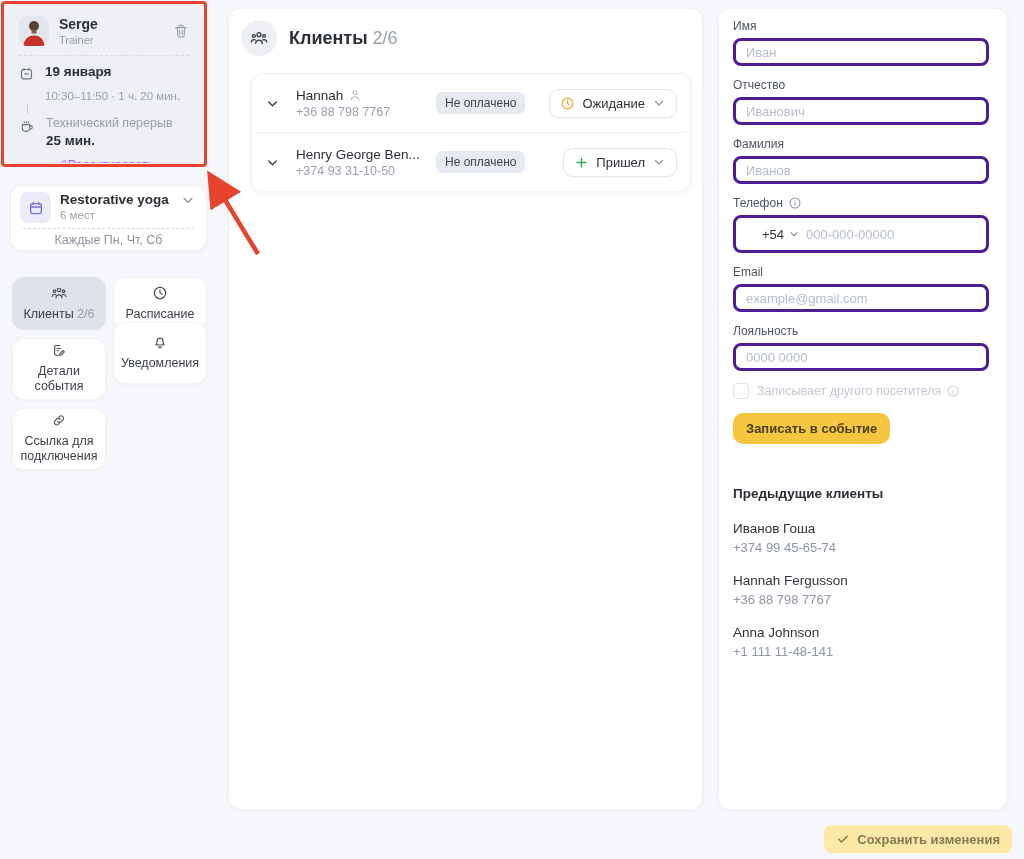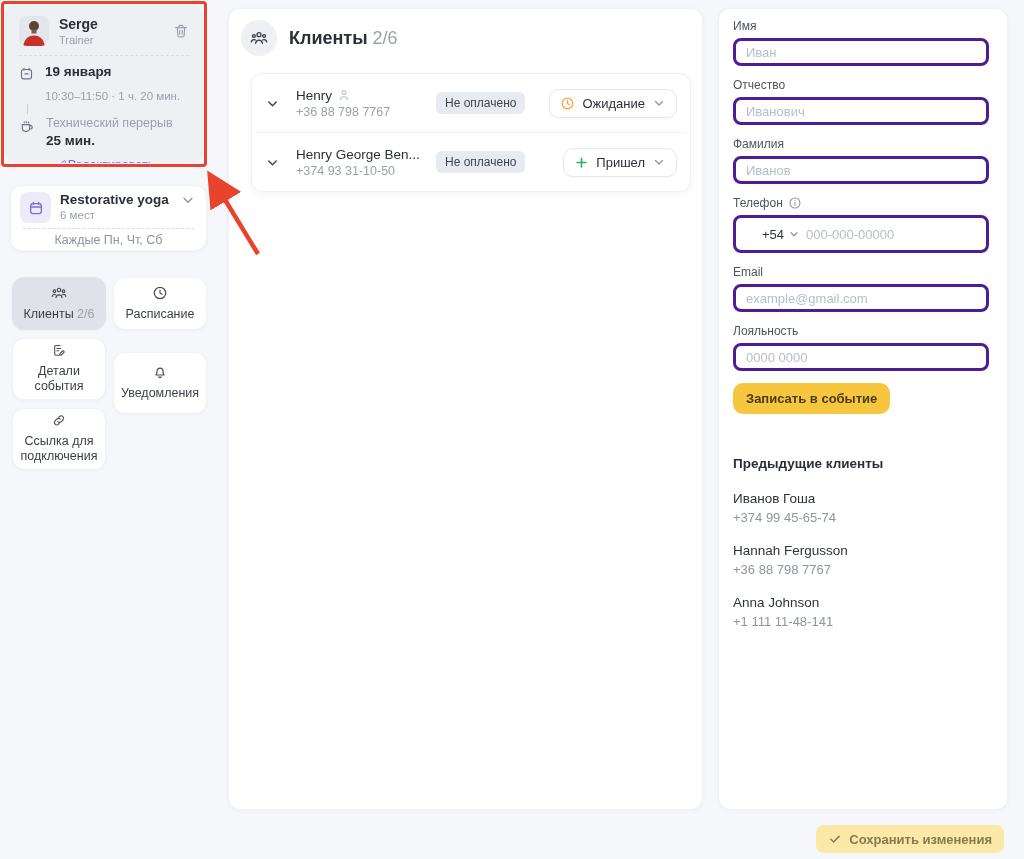--- a/index.html
+++ b/index.html
@@ -97,21 +97,21 @@
   .chk-label{font-size:12.5px;color:#c3c9d4;display:flex;align-items:center;gap:5px;white-space:nowrap;}
   .chk-label .info{color:#c9cfd9;}
   .submit-btn{display:inline-block;background:#f6c73e;color:#4a3c10;font-size:13px;font-weight:700;
     border:none;border-radius:10px;padding:8px 13px;cursor:pointer;font-family:inherit;}
   .prev-title{font-size:13.5px;font-weight:700;color:#2b2f36;margin:42px 0 20px 0;}
   .prev-item{margin-bottom:18px;}
   .prev-name{font-size:13.5px;color:#2f343b;}
   .prev-phone{font-size:13px;color:#8e95a2;margin-top:4px;}
 
   
-  .save-btn{position:absolute;right:20px;bottom:6px;height:28px;display:flex;align-items:center;gap:7px;
+  .save-btn{position:absolute;right:12px;bottom:6px;height:28px;display:flex;align-items:center;gap:7px;
     background:#fce9a8;color:#857a52;border:none;border-radius:8px;padding:0 12px;font-size:13px;
     font-weight:700;cursor:pointer;font-family:inherit;}
 </style>
 </head>
 <body>
 
 <div class="trainer-card">
   <div class="tc-top">
     <svg class="tc-avatar" viewBox="0 0 48 48">
       <rect width="48" height="48" rx="9" fill="#e3e6ea"></rect>
@@ -208,21 +208,21 @@
   <span>Расписание</span>
 </button>
 <button class="nav-btn" style="left:12px;top:338px;width:94px;height:62px;">
   <svg class="ic16 nic" viewBox="0 0 24 24" fill="none" stroke="currentColor" stroke-width="1.8" stroke-linecap="round" stroke-linejoin="round">
     <path d="M13.5 4H7a2 2 0 0 0-2 2v12a2 2 0 0 0 2 2h4"></path>
       <path d="M8.5 9h6M8.5 12.5h3"></path>
     <path d="M18.3 12.6l-4.8 4.8-.5 2.6 2.6-.5 4.8-4.8a1.8 1.8 0 0 0-2.1-2.1z"></path>
   </svg>
   <span>Детали события</span>
 </button>
-<button class="nav-btn" style="left:113px;top:352px;width:94px;height:62px;">
+<button class="nav-btn" style="left:113px;top:322px;width:94px;height:62px;">
   <svg class="ic16 nic" viewBox="0 0 24 24" fill="none" stroke="currentColor" stroke-width="1.8" stroke-linecap="round" stroke-linejoin="round">
     <path d="M18 16.5H6c1-1.2 1.5-2.2 1.5-5.7 0-2.6 2-4.6 4.5-4.6s4.5 2 4.5 4.6c0 3.5.5 4.5 1.5 5.7z"></path>
     <path d="M10.2 19.3a2 2 0 0 0 3.6 0"></path>
   </svg>
   <span>Уведомления</span>
 </button>
 <button class="nav-btn" style="left:12px;top:408px;width:94px;height:62px;">
   <svg class="ic16 nic" viewBox="0 0 24 24" fill="none" stroke="currentColor" stroke-width="1.8" stroke-linecap="round" stroke-linejoin="round">
     <path d="M10 14a4 4 0 0 0 5.7 0l3-3a4 4 0 0 0-5.6-5.6L11.6 6.9"></path>
     <path d="M14 10a4 4 0 0 0-5.7 0l-3 3a4 4 0 0 0 5.6 5.6l1.5-1.5"></path>
@@ -248,21 +248,21 @@
     </div>
   </div>
 
   <div class="client-card">
     <div class="cl-row">
       <svg class="ic15 cl-chev" viewBox="0 0 24 24" fill="none" stroke="currentColor" stroke-width="2.2" stroke-linecap="round" stroke-linejoin="round">
           <path d="M6 9.5l6 6 6-6"></path>
         </svg>
       <div class="cl-names">
         <div class="cl-name">
-          <span>Henry</span>
+          <span>Hannah</span>
           <svg class="ic14 pic" viewBox="0 0 24 24" fill="none" stroke="currentColor" stroke-width="1.9" stroke-linecap="round">
               <circle cx="12" cy="8" r="3.2"></circle>
               <path d="M5.5 20c.7-3.2 3.3-5 6.5-5s5.8 1.8 6.5 5"></path>
             </svg>
         </div>
         <div class="cl-phone">+36 88 798 7767</div>
       </div>
       <span class="badge">Не оплачено</span>
       <button class="status-dd">
         <svg class="ic15 st-wait" viewBox="0 0 24 24" fill="none" stroke="currentColor" stroke-width="2" stroke-linecap="round">
@@ -326,20 +326,30 @@
     </span>
     <input class="ph-input" type="text" placeholder="000-000-00000" style="">
   </div>
 
   <div class="f-label">Email</div>
   <input class="f-input" type="text" placeholder="example@gmail.com" style="">
 
   <div class="f-label">Лояльность</div>
   <input class="f-input" type="text" placeholder="0000 0000" style="">
 
+  <div class="chk-row">
+    <span class="chk"></span>
+    <span class="chk-label">
+      <span>Записывает другого посетителя</span>
+      <svg class="ic14 info" viewBox="0 0 24 24" fill="none" stroke="currentColor" stroke-width="1.8" stroke-linecap="round">
+          <circle cx="12" cy="12" r="8.5"></circle>
+          <path d="M12 11v5M12 7.8v.4"></path>
+        </svg>
+    </span>
+  </div>
 
   <button class="submit-btn">Записать в событие</button>
 
   <div class="prev-title">Предыдущие клиенты</div>
 
   <div class="prev-item">
     <div class="prev-name">Иванов Гоша</div>
     <div class="prev-phone">+374 99 45-65-74</div>
   </div>
   <div class="prev-item">

